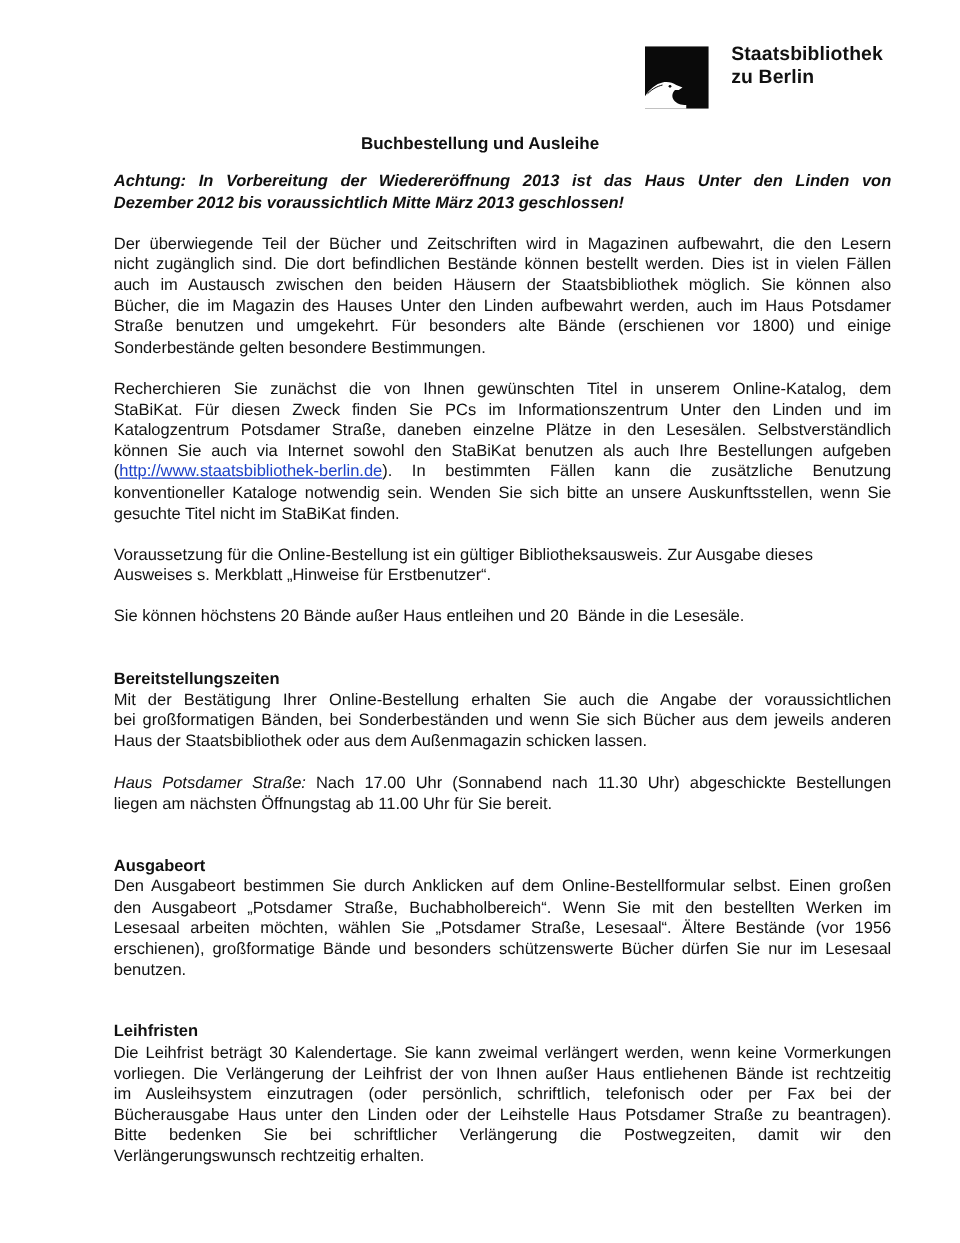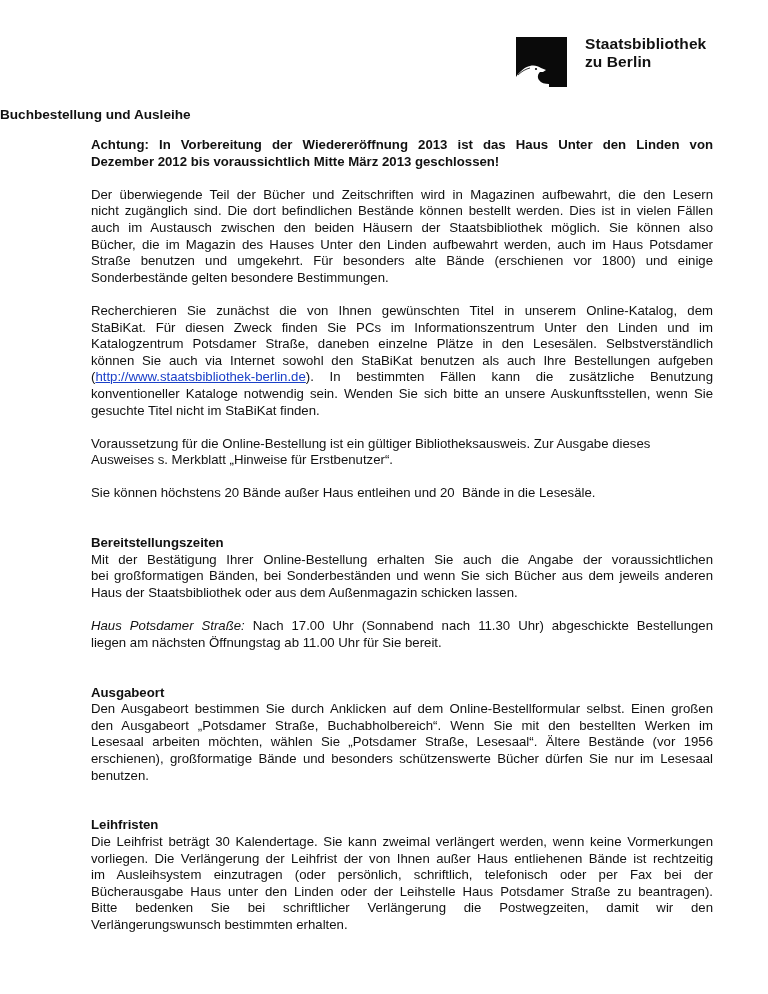--- a/index.html
+++ b/index.html
@@ -3,29 +3,29 @@
 <meta charset="utf-8">
 <style>
   html, body { margin: 0; padding: 0; background: #ffffff; }
   body { width: 768px; height: 994px; position: relative; overflow: hidden;
          font-family: "Liberation Sans", sans-serif; color: #111111; }
   .logo { position: absolute; left: 516px; top: 37px; width: 260px; height: 52px; }
   .logo-mark { position: absolute; left: 0; top: 0; width: 51px; height: 50px; }
   .logo-text { position: absolute; left: 69px; top: -2px; line-height: 18px; font-size: 15.5px; color: #111; }
   .logo-text .l1, .logo-text .l2 { font-weight: bold; letter-spacing: 0.1px; }
   .logo-text .l3 { font-weight: normal; letter-spacing: 0.4px; }
-  .title { position: absolute; left: 0; width: 768px; top: 107px; 
+  .title { position: absolute; left: 0; width: 768px; top: 107px; text-align: center;
            font-weight: bold; font-size: 13.6px; }
   .content { position: absolute; left: 91px; top: 137px; width: 622px; font-size: 13.2px; line-height: 16.6px; }
   .line { display: block; white-space: nowrap; height: 16.6px; }
   .j { text-align: justify; text-align-last: justify; white-space: normal; overflow: hidden; }
   .para { margin: 0; }
   .gap { height: 16.6px; }
   .gap2 { height: 33.2px; }
-  .warn { font-weight: bold; }
+  .warn { font-weight: bold; font-style: italic; }
   .heading { font-weight: bold; }
   .link { color: #1a3fc8; text-decoration: underline; }
   .ital { font-style: italic; }
 </style>
 </head>
 <body>
 
 <div class="logo">
   <svg class="logo-mark" viewBox="0 0 51 50">
     <rect x="0" y="0" width="51" height="50" fill="#0a0a0a"></rect>
@@ -105,16 +105,16 @@
   </div>
   <div class="gap2"></div>
 
   <div class="para">
     <span class="line heading">Leihfristen</span>
     <span class="line j">Die Leihfrist beträgt 30 Kalendertage. Sie kann zweimal verlängert werden, wenn keine Vormerkungen</span>
     <span class="line j">vorliegen. Die Verlängerung der Leihfrist der von Ihnen außer Haus entliehenen Bände ist rechtzeitig</span>
     <span class="line j">im Ausleihsystem einzutragen (oder persönlich, schriftlich, telefonisch oder per Fax bei der</span>
     <span class="line j">Bücherausgabe Haus unter den Linden oder der Leihstelle Haus Potsdamer Straße zu beantragen).</span>
     <span class="line j">Bitte bedenken Sie bei schriftlicher Verlängerung die Postwegzeiten, damit wir den</span>
-    <span class="line">Verlängerungswunsch bestimmten erhalten.</span>
+    <span class="line">Verlängerungswunsch rechtzeitig erhalten.</span>
   </div>
 
 </div>
 
 </body></html>

